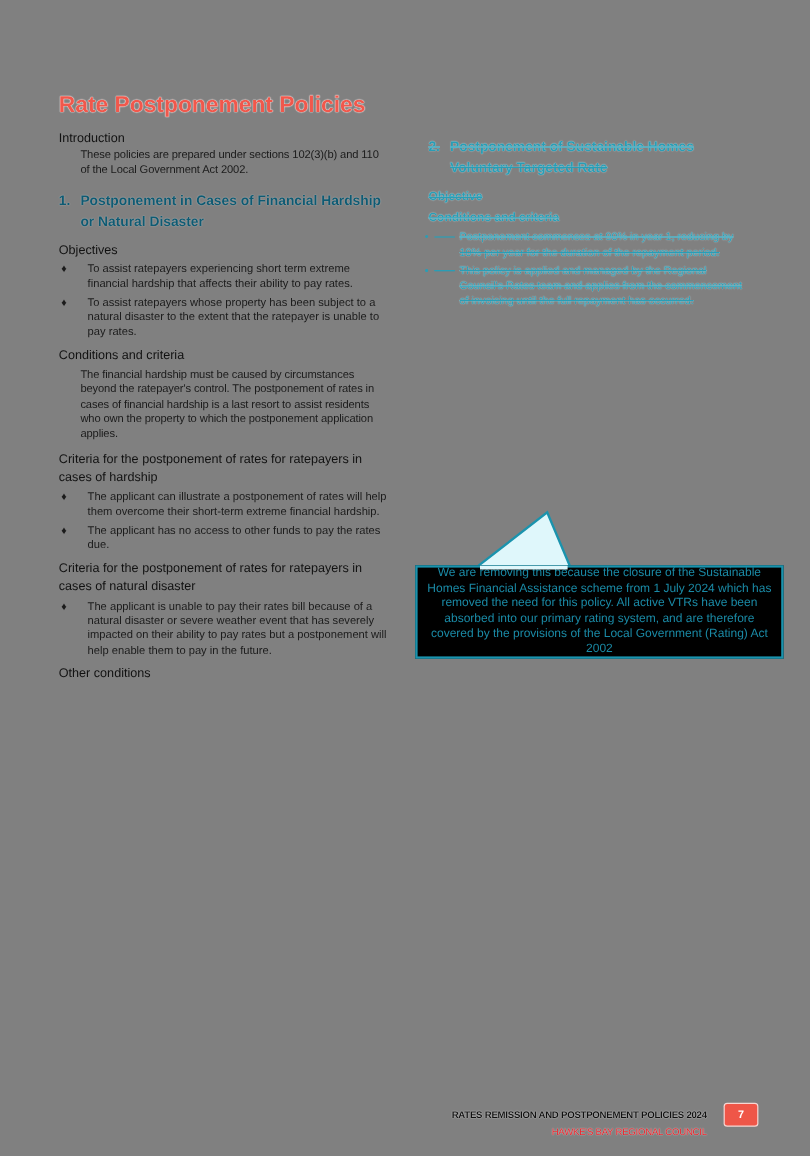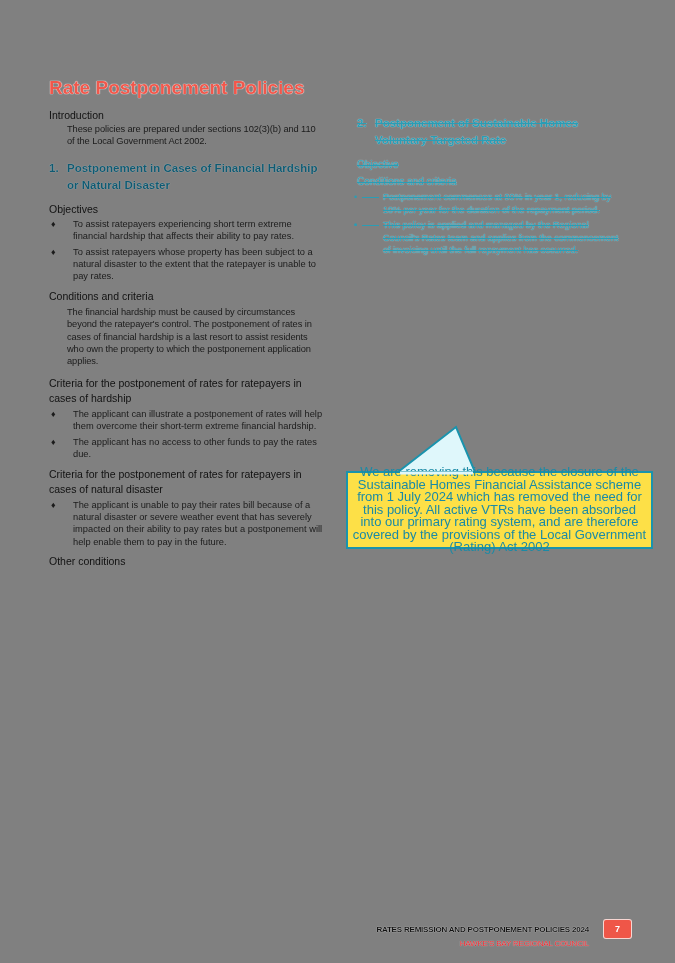--- a/index.html
+++ b/index.html
@@ -23,31 +23,31 @@
   }
   .sec-head .num { width: 18px; flex: none; }
   ul { list-style: none; padding: 0; margin: 2px 0 6px 0; }
   li { position: relative; padding-left: 24px; font-size: 9.3px; line-height: 12.4px; margin-bottom: 3px; color: #1b1b1b; }
   li .bullet { position: absolute; left: 2px; top: 0; font-size: 9px; }
 
   
   .del { color: #2a9db5; text-decoration: line-through; text-decoration-color: #2a9db5;
          text-shadow: 0 0 1px #cfeff7; }
   .col-right .sec-head { margin-top: 0; color: #2a9db5; }
-  .col-right .h-sub-bold { color: #2a9db5; font-weight: normal; font-size: 10px; }
+  .col-right .h-sub-bold { color: #2a9db5; font-weight: bold; font-size: 10px; }
   .col-right p { color: #2a9db5; font-size: 9px; line-height: 12.6px; }
   .col-right li { color: #2a9db5; font-size: 9px; line-height: 12.6px; padding-left: 26px; }
   .col-right li .bullet { left: -3px; }
   .col-right li .dash { position: absolute; left: 5px; top: 6px; width: 17px; height: 1px; background: #2a9db5; }
 
   .callout {
     position: absolute; left: 346px; top: 471px; width: 307px; height: 78px;
-    background: #fde047; border: 2px solid #1a93ad; box-sizing: border-box;
+    background: #000000; border: 2px solid #1a93ad; box-sizing: border-box;
     display: flex; align-items: center; justify-content: center; text-align: center;
-    font-size: 13px; line-height: 12.6px; color: #1a8aa6; padding: 0 4px;
+    font-size: 10px; line-height: 12.6px; color: #1a8aa6; padding: 0 4px;
   }
   .pointer { position: absolute; left: 0; top: 0; }
 
   .footer-title { position: absolute; right: 86px; top: 925px; font-size: 8px; font-weight: bold; color: #111;
     text-shadow: 0 0 1px #fff; letter-spacing: -0.2px; }
   .footer-org { position: absolute; right: 86px; top: 939px; font-size: 8px; font-weight: normal; color: #e5232a;
     text-shadow: 0 0 1px #fff; letter-spacing: -0.2px; }
   .page-num {
     position: absolute; left: 604px; top: 920px; width: 27px; height: 18px; background: #ef5648;
     border-radius: 2px; color: #fff; font-weight: bold; font-size: 9px; display: flex; align-items: center;

